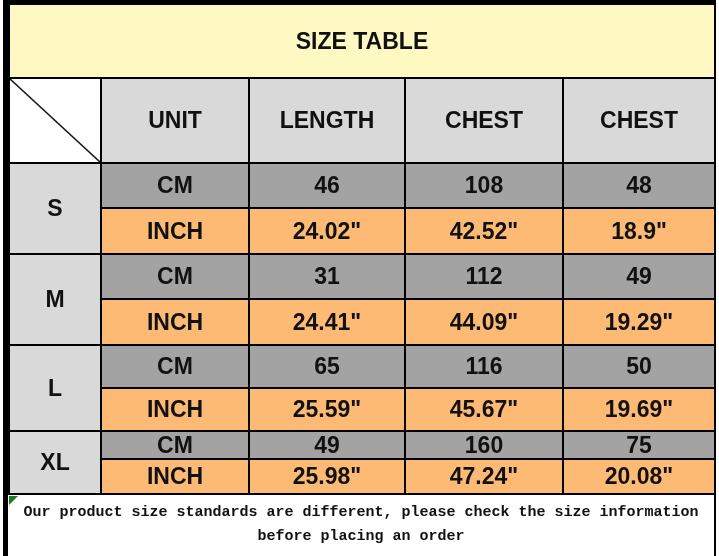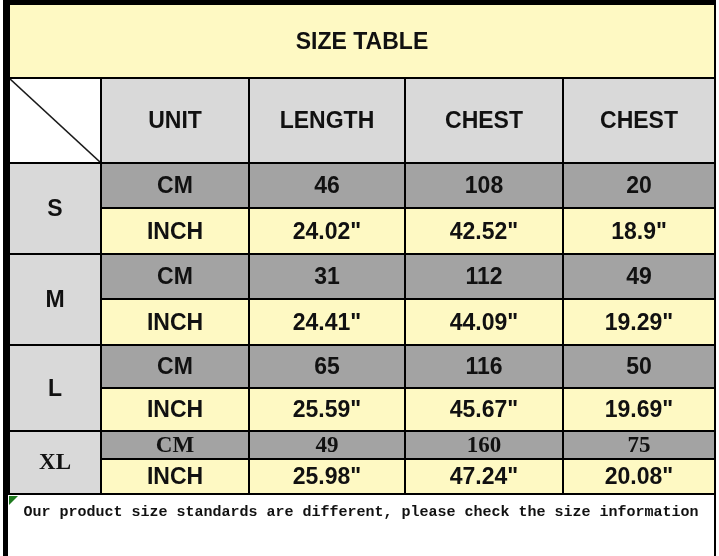--- a/index.html
+++ b/index.html
@@ -54,29 +54,29 @@
     position: absolute;
     top: 0; left: 0;
     width: 100%; height: 100%;
     display: block;
   }
   td.size-cell {
     background: #d9d9d9;
     font-size: 24px;
   }
   tr.row-cm td { background: #a3a3a3; }
-  tr.row-inch td { background: #fef9c3; margin-left: 6px; }
+  tr.row-inch td { background: #fdba74; margin-left: 6px; }
   tr.row-cm td.size-cell { background: #d9d9d9; }
   tr.r1 { height: 45px; }
   tr.r2 { height: 46px; }
   tr.r3 { height: 45px; }
   tr.r4 { height: 46px; }
   tr.r5 { height: 43px; }
   tr.r6 { height: 43px; }
-  tr.r7 { height: 28px; font-family: Liberation Serif, serif; }
+  tr.r7 { height: 28px; }
   tr.r8 { height: 35px; }
   .note-area {
     position: relative;
     box-sizing: border-box;
     height: 66px;
     background: #ffffff;
     padding-top: 6px;
     text-align: center;
     font-family: "Liberation Mono", monospace;
     font-weight: bold;
@@ -121,21 +121,21 @@
         <td>LENGTH</td>
         <td>CHEST</td>
         <td>CHEST</td>
       </tr>
 
       <tr class="row-cm r1">
         <td class="size-cell" rowspan="2">S</td>
         <td>CM</td>
         <td>46</td>
         <td>108</td>
-        <td>20</td>
+        <td>48</td>
       </tr>
       <tr class="row-inch r2">
         <td>INCH</td>
         <td>24.02"</td>
         <td>42.52"</td>
         <td>18.9"</td>
       </tr>
 
       <tr class="row-cm r3">
         <td class="size-cell" rowspan="2">M</td>
@@ -177,14 +177,15 @@
         <td>25.98"</td>
         <td>47.24"</td>
         <td>20.08"</td>
       </tr>
     </tbody>
   </table>
 
   <div class="note-area">
     <span class="note-marker"></span>
     <div>Our product size standards are different, please check the size information</div>
+    <div>before placing an order</div>
   </div>
 </div>
 
 </body></html>

